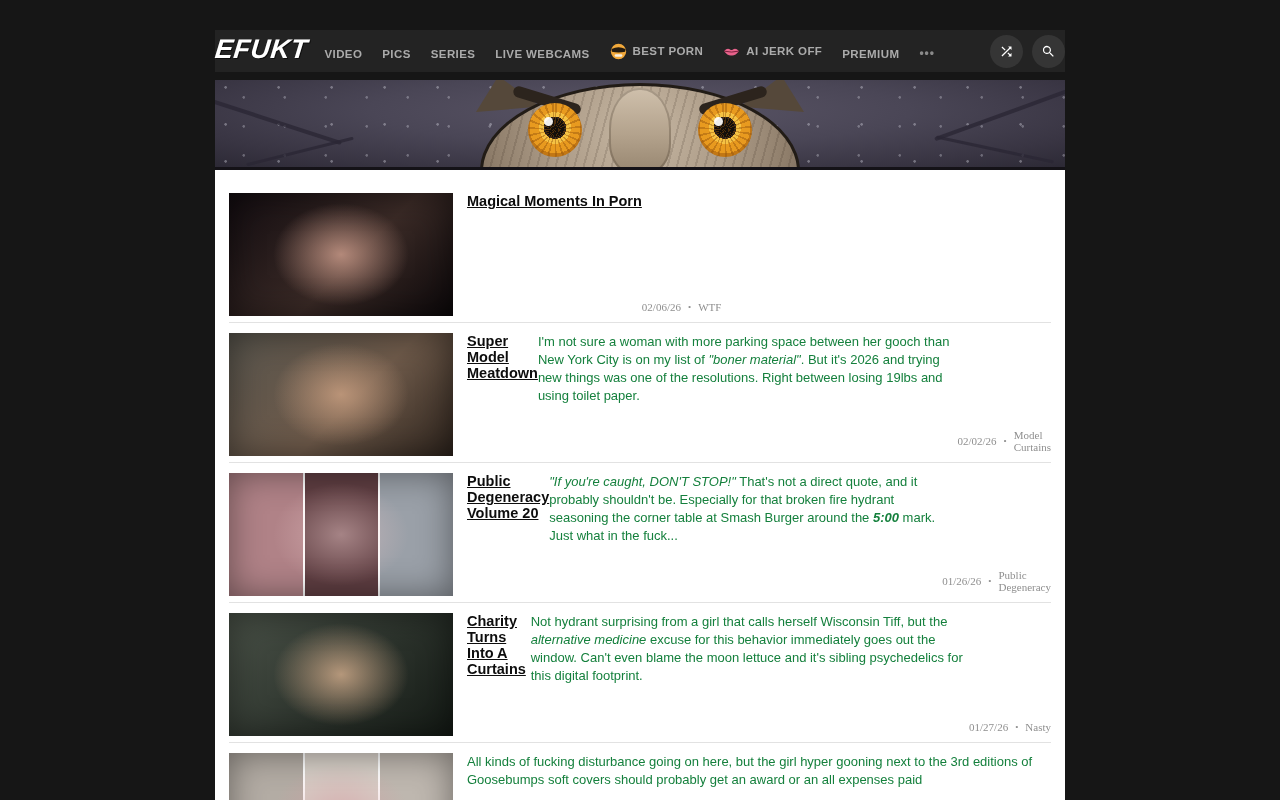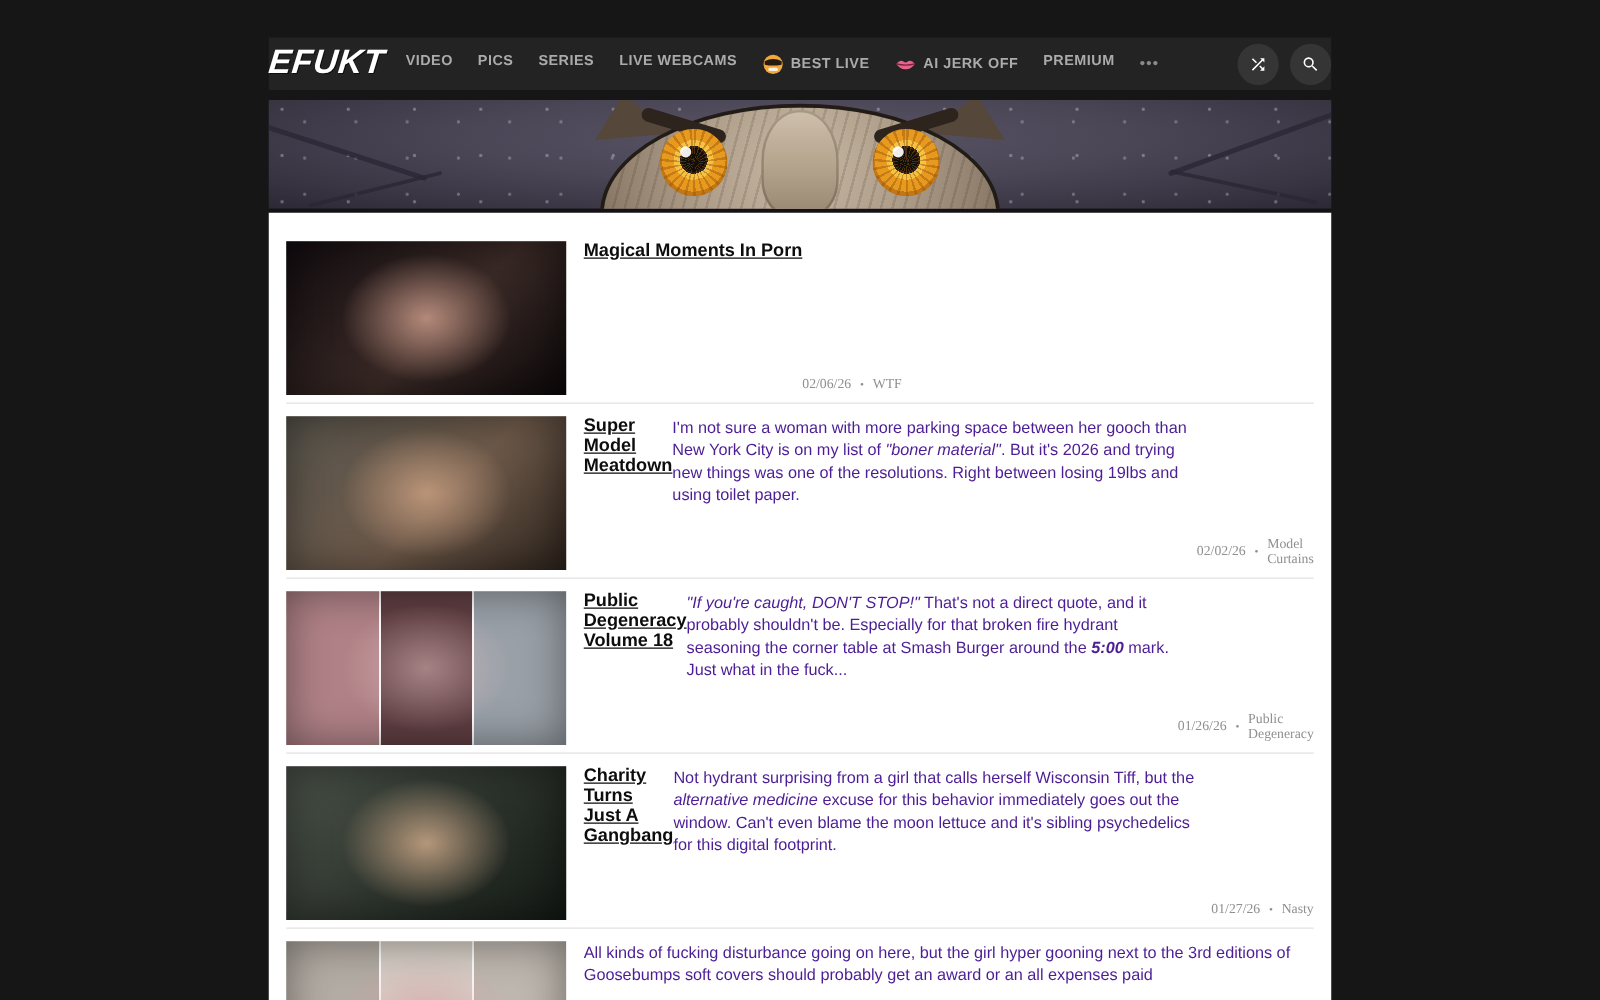--- a/index.html
+++ b/index.html
@@ -5,21 +5,21 @@
   * { margin:0; padding:0; box-sizing:border-box; }
   html,body { width:1280px; height:800px; overflow:hidden; }
   body { background:#161616; font-family:"Liberation Sans", sans-serif; }
   .column { width:850px; margin:0 auto; }
 
   
   .site-header { margin-top:30px; height:42px; background:#232323; display:flex; align-items:center; }
   .logo { color:#fff; font-size:27px; font-weight:bold; font-style:italic; letter-spacing:.5px;
           transform:skewX(-6deg); text-decoration:none; line-height:1; padding-bottom:3px;
           text-shadow:1px 1px 0 rgba(0,0,0,.6); }
-  .main-nav { display:flex; align-items:flex-start; gap:20px; margin-left:17px; }
+  .main-nav { display:flex; align-items:flex-end; gap:20px; margin-left:17px; }
   .main-nav a { color:#ababab; font-size:11.5px; font-weight:bold; letter-spacing:.4px;
                 text-decoration:none; display:flex; align-items:center; gap:6px; white-space:nowrap; }
   .main-nav a.dots { color:#8a8a8a; font-size:12px; letter-spacing:1px; }
   .nav-icon { width:17px; height:17px; display:inline-flex; }
   .nav-icon svg { width:100%; height:100%; }
   .header-actions { margin-left:auto; display:flex; gap:9px; }
   .circle-btn { width:33px; height:33px; border-radius:50%; background:#353535; border:none;
                 display:flex; align-items:center; justify-content:center; cursor:pointer; }
   .circle-btn svg { width:15px; height:15px; }
 
@@ -67,21 +67,21 @@
   .content { background:#fff; padding:23px 14px 60px; min-height:640px; }
   .item { display:flex; gap:14px; padding-bottom:6px; margin-bottom:10px; border-bottom:1px solid #e2e2e2; }
   .item:last-child { border-bottom:none; }
   .thumb { width:224px; height:123px; flex:none; position:relative; overflow:hidden; display:block;
            background:#222; }
   .thumb-blob { position:absolute; inset:0; }
   .thumb::after { content:""; position:absolute; inset:0; box-shadow:inset 0 0 34px rgba(0,0,0,.45); }
   .item-body { flex:1; display:flex; flex-direction:row; min-height:123px; }
   .item-title { color:#0d0d0d; font-size:14.5px; font-weight:bold; text-decoration:underline;
                 margin-bottom:8px; width:fit-content; }
-  .item-desc { font-size:13px; line-height:18px; color:#4c1d95; }
+  .item-desc { font-size:13px; line-height:18px; color:#15803d; }
   .item-desc .it { font-style:italic; }
   .item-desc .bd { font-weight:bold;font-style:italic; }
   .item-meta { margin-top:auto; display:flex; align-items:center; gap:7px; font-size:11px;
                color:#8f8f8f; padding-bottom:3px;font-family:Liberation Serif, serif; }
   .item-meta a { color:#8f8f8f; text-decoration:none; }
   .item-meta .sep { font-size:9px; line-height:11px; }
 </style>
 </head>
 <body>
 
@@ -97,21 +97,21 @@
       <a href="#">LIVE WEBCAMS</a>
 
       <a href="#">
         <span class="nav-icon">
           <svg viewBox="0 0 16 16">
             <circle cx="8" cy="8" r="7.2" fill="#f2a93b"></circle>
             <path d="M1.5 5.6 Q8 2.4 14.5 5.6 L14.3 8.2 Q8 9.6 1.7 8.2 Z" fill="#231a10"></path>
             <rect x="4.4" y="10.6" width="7.2" height="2.4" rx="1.2" fill="#f7f0e4"></rect>
           </svg>
         </span>
-        <span>BEST LIVE</span>
+        <span>BEST PORN</span>
       </a>
 
       <a href="#">
         <span class="nav-icon">
           <svg viewBox="0 0 24 15">
             <path d="M1.5 7 Q6 1.5 10 4.6 Q12 6.2 14 4.6 Q18 1.5 22.5 7 Q17.5 13.6 12 13 Q6.5 13.6 1.5 7 Z" fill="#e8638c"></path>
             <path d="M1.5 7 Q12 9.6 22.5 7" stroke="#7a1f3d" stroke-width="1.4" fill="none"></path>
           </svg>
         </span>
         <span>AI JERK OFF</span>
@@ -185,36 +185,36 @@
         <a href="#">Model Curtains</a>
       </div>
     </div>
   </div>
 
   <div class="item">
     <a href="#" class="thumb" style="background: linear-gradient(90deg, rgb(176, 130, 135) 0px, rgb(176, 130, 135) 33%, rgb(255, 255, 255) 33%, rgb(255, 255, 255) 33.8%, rgb(95, 62, 66) 33.8%, rgb(95, 62, 66) 66.4%, rgb(255, 255, 255) 66.4%, rgb(255, 255, 255) 67.2%, rgb(154, 160, 168) 67.2%, rgb(154, 160, 168) 100%);">
       <span class="thumb-blob" style="background: radial-gradient(42% 58%, rgba(235, 200, 200, 0.5) 0%, rgba(0, 0, 0, 0) 72%);"></span>
     </a>
     <div class="item-body">
-      <a href="#" class="item-title">Public Degeneracy Volume 18</a>
+      <a href="#" class="item-title">Public Degeneracy Volume 20</a>
       <p class="item-desc"><span class="it">"If you're caught, DON'T STOP!"</span><span> That's not a direct quote, and it probably shouldn't be. Especially for that broken fire hydrant seasoning the corner table at Smash Burger around the </span><span class="bd">5:00</span><span> mark. Just what in the fuck...</span></p>
       <div class="item-meta">
         <span>01/26/26</span>
         <span class="sep">•</span>
         <a href="#">Public Degeneracy</a>
       </div>
     </div>
   </div>
 
   <div class="item">
     <a href="#" class="thumb" style="background: linear-gradient(135deg, rgb(74, 82, 72) 0%, rgb(44, 51, 44) 55%, rgb(20, 26, 21) 100%);">
       <span class="thumb-blob" style="background: radial-gradient(42% 58%, rgba(204, 168, 136, 0.85) 0%, rgba(0, 0, 0, 0) 72%);"></span>
     </a>
     <div class="item-body">
-      <a href="#" class="item-title">Charity Turns Just A Gangbang</a>
+      <a href="#" class="item-title">Charity Turns Into A Curtains</a>
       <p class="item-desc"><span>Not hydrant surprising from a girl that calls herself Wisconsin Tiff, but the </span><span class="it">alternative medicine</span><span> excuse for this behavior immediately goes out the window. Can't even blame the moon lettuce and it's sibling psychedelics for this digital footprint.</span></p>
       <div class="item-meta">
         <span>01/27/26</span>
         <span class="sep">•</span>
         <a href="#">Nasty</a>
       </div>
     </div>
   </div>
 
   <div class="item">

